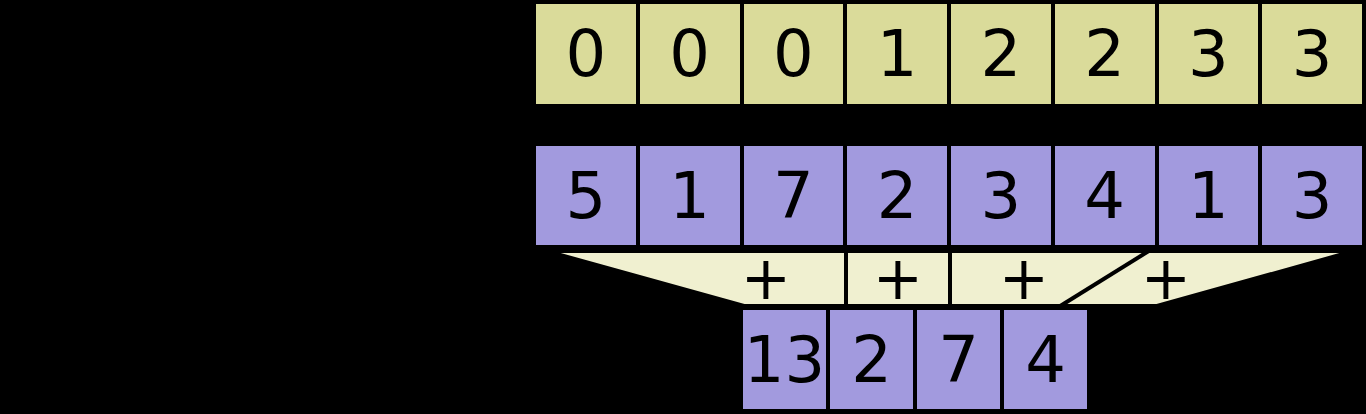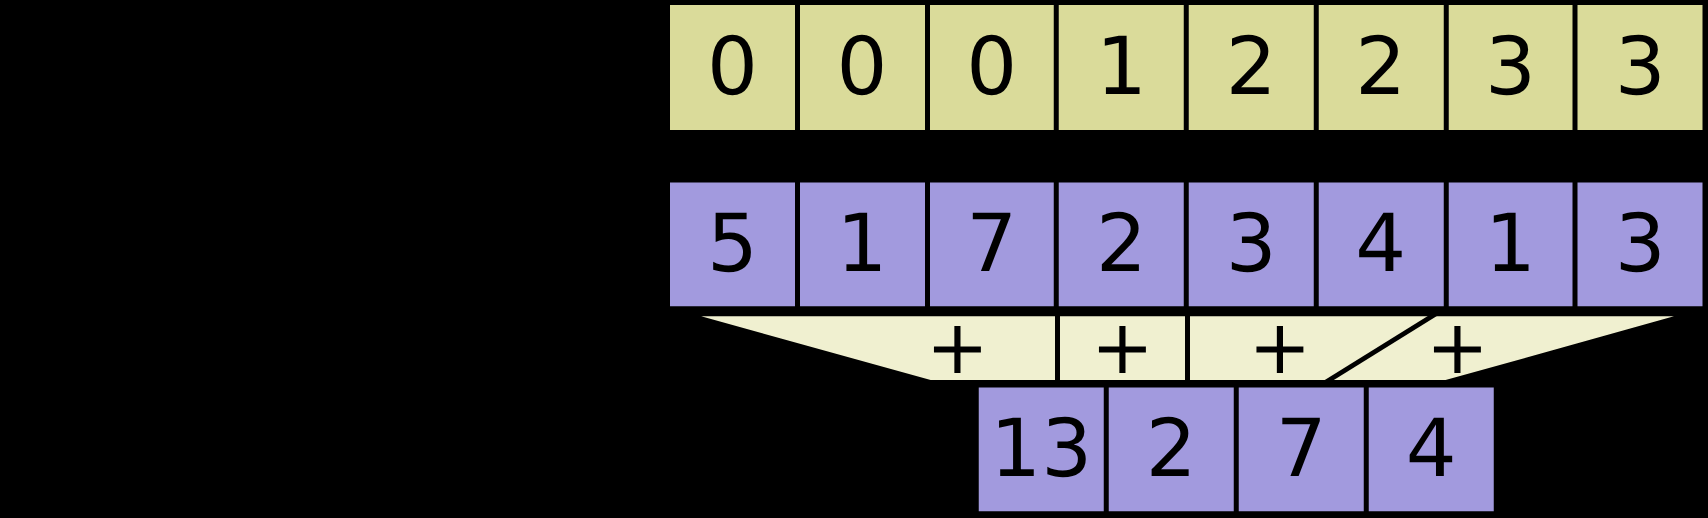--- a/index.html
+++ b/index.html
@@ -37,23 +37,22 @@
   }
   .values-row {
     left: 536px;
     top: 146px;
     width: 826px;
     height: 99px;
   }
   .sums-row {
     left: 743px;
     top: 310px;
-    width: 412px;
+    width: 344px;
     height: 99px;
-    margin-left: 40px;
   }
   .key-cell { background: #dadb9a; }
   .value-cell { background: #a29ade; }
   .sum-cell { background: #a29ade; }
   .funnel-svg {
     position: absolute;
     left: 0;
     top: 0;
     width: 1366px;
     height: 414px;

